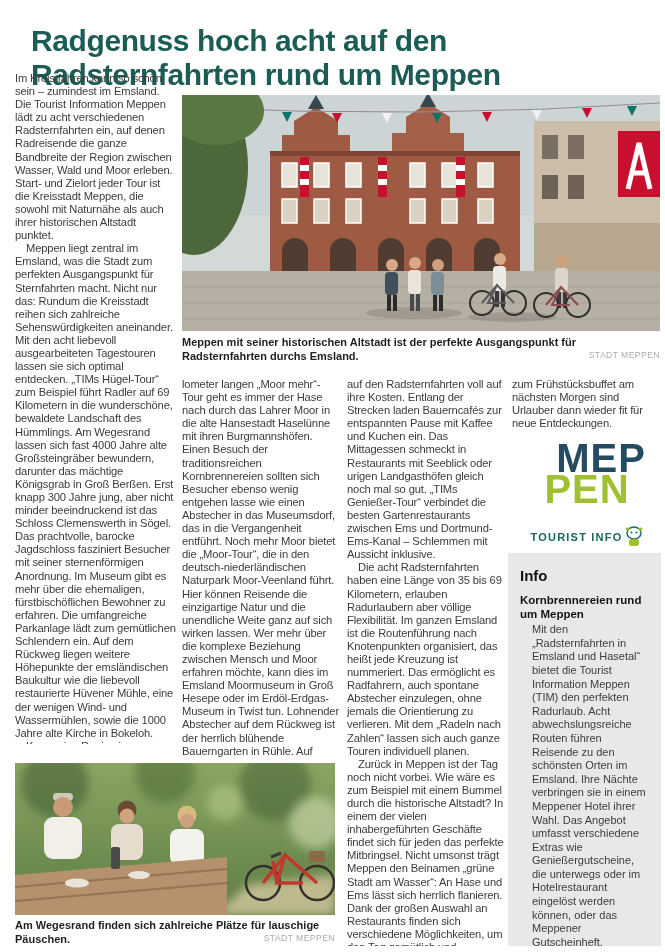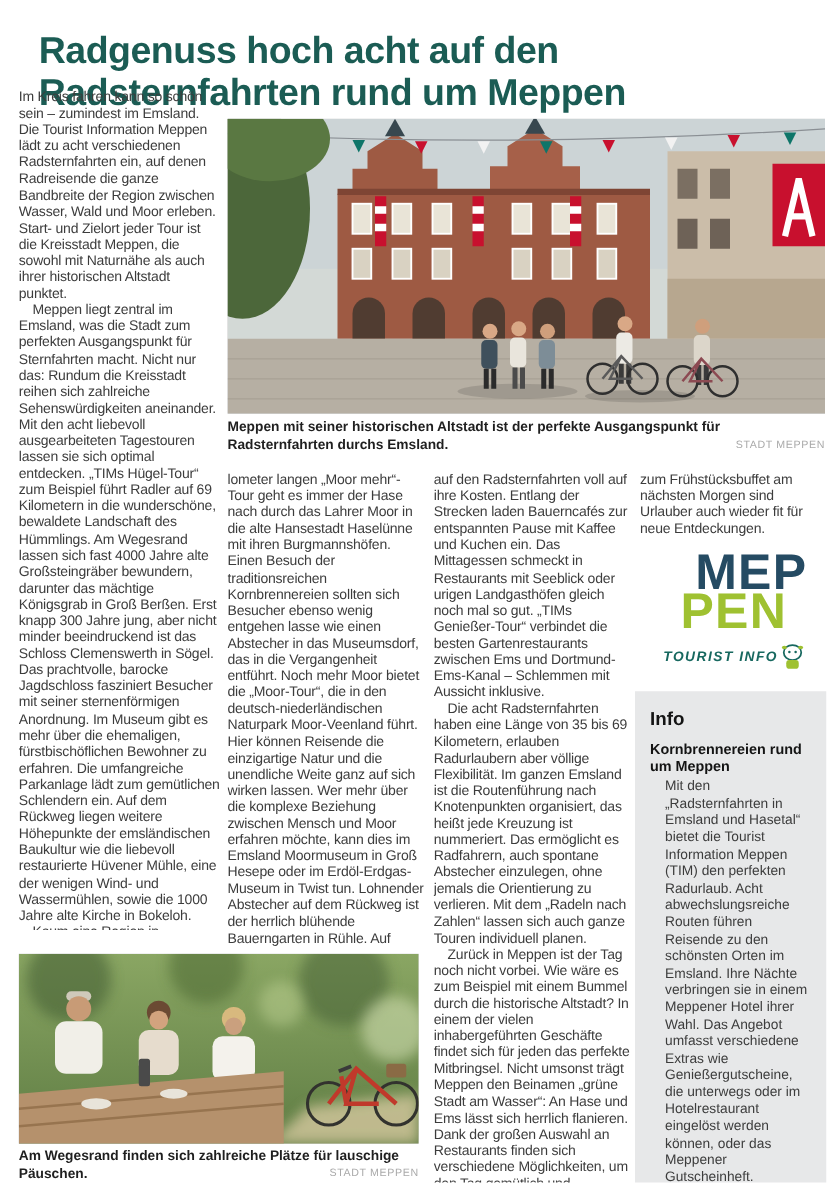--- a/index.html
+++ b/index.html
@@ -21,21 +21,21 @@
   #photo2{left:15px;top:763px;width:320px;height:152px;}
   .caption{position:absolute;font-size:11px;line-height:13.8px;font-weight:700;color:#1f1f1f;}
   #caption1{left:182px;top:336px;width:478px;}
   #caption2{left:15px;top:919px;width:320px;}
   .credit{position:absolute;right:0;bottom:1px;font-size:8.5px;font-weight:400;
           letter-spacing:0.5px;color:var(--credit);}
   .logo{position:absolute;left:512px;top:443px;width:150px;text-align:center;}
   .logo-word{font-weight:700;font-size:40px;line-height:31px;letter-spacing:1px;}
   .logo-mep{color:var(--logo_blue);margin-left:28px;}
   .logo-pen{color:var(--logo_green);}
-  .logo-tagline-row{margin-top:10px;display:flex;align-items:center;justify-content:center;gap:3px;font-style:italic;}
+  .logo-tagline-row{margin-top:21px;display:flex;align-items:center;justify-content:center;gap:3px;}
   .logo-tagline{font-weight:700;font-size:11px;letter-spacing:1.2px;color:var(--logo_teal);}
   .infobox{position:absolute;left:508px;top:553px;width:153px;height:393px;
            background:var(--infobox_bg);box-sizing:border-box;padding:14px 12px 10px 12px;
            overflow:hidden;}
   .info-title{font-size:15px;font-weight:700;color:#141414;margin:0 0 10px 0;}
   .info-sub{font-size:11.5px;line-height:13.6px;font-weight:700;color:#141414;margin:0;}
   .info-body{font-size:11px;line-height:13.6px;margin:2px 0 0 12px;}
   .booking-label{font-size:13px;font-weight:700;color:#141414;margin:12px 0 1px 0;font-style:italic;}
   .booking-line{font-size:11px;line-height:13.6px;}
 </style>
@@ -173,21 +173,21 @@
 
   </div>
 
   <div class="col" id="col3">
     <p>auf den Radsternfahrten voll auf ihre Kosten. Entlang der Strecken laden Bauerncafés zur entspannten Pause mit Kaffee und Kuchen ein. Das Mittagessen schmeckt in Restaurants mit Seeblick oder urigen Landgasthöfen gleich noch mal so gut. „TIMs Genießer-Tour“ verbindet die besten Gartenrestaurants zwischen Ems und Dortmund-Ems-Kanal – Schlemmen mit Aussicht inklusive.</p>
     <p class="indent">Die acht Radsternfahrten haben eine Länge von 35 bis 69 Kilometern, erlauben Radurlaubern aber völlige Flexibilität. Im ganzen Emsland ist die Routenführung nach Knotenpunkten organisiert, das heißt jede Kreuzung ist nummeriert. Das ermöglicht es Radfahrern, auch spontane Abstecher einzulegen, ohne jemals die Orientierung zu verlieren. Mit dem „Radeln nach Zahlen“ lassen sich auch ganze Touren individuell planen.</p>
     <p class="indent">Zurück in Meppen ist der Tag noch nicht vorbei. Wie wäre es zum Beispiel mit einem Bummel durch die historische Altstadt? In einem der vielen inhabergeführten Geschäfte findet sich für jeden das perfekte Mitbringsel. Nicht umsonst trägt Meppen den Beinamen „grüne Stadt am Wasser“: An Hase und Ems lässt sich herrlich flanieren. Dank der großen Auswahl an Restaurants finden sich verschiedene Möglichkeiten, um den Tag gemütlich und genussvoll ausklingen zu lassen. Nach einer geruhsamen Nacht und einem herzhaften Abstecher</p>
   </div>
 
   <div class="col" id="col4text">
-    <p>zum Frühstücksbuffet am nächsten Morgen sind Urlauber auch wieder fit für neue Entdeckungen.</p>
+    <p>zum Frühstücksbuffet am nächsten Morgen sind Urlauber dann wieder fit für neue Entdeckungen.</p>
   </div>
 
   <div class="logo">
     <div class="logo-word">
       <span class="logo-mep">MEP</span><br>
       <span class="logo-pen">PEN</span>
     </div>
     <div class="logo-tagline-row">
       <span class="logo-tagline">TOURIST INFO</span>
       <svg width="18" height="21" viewBox="0 0 18 21">

